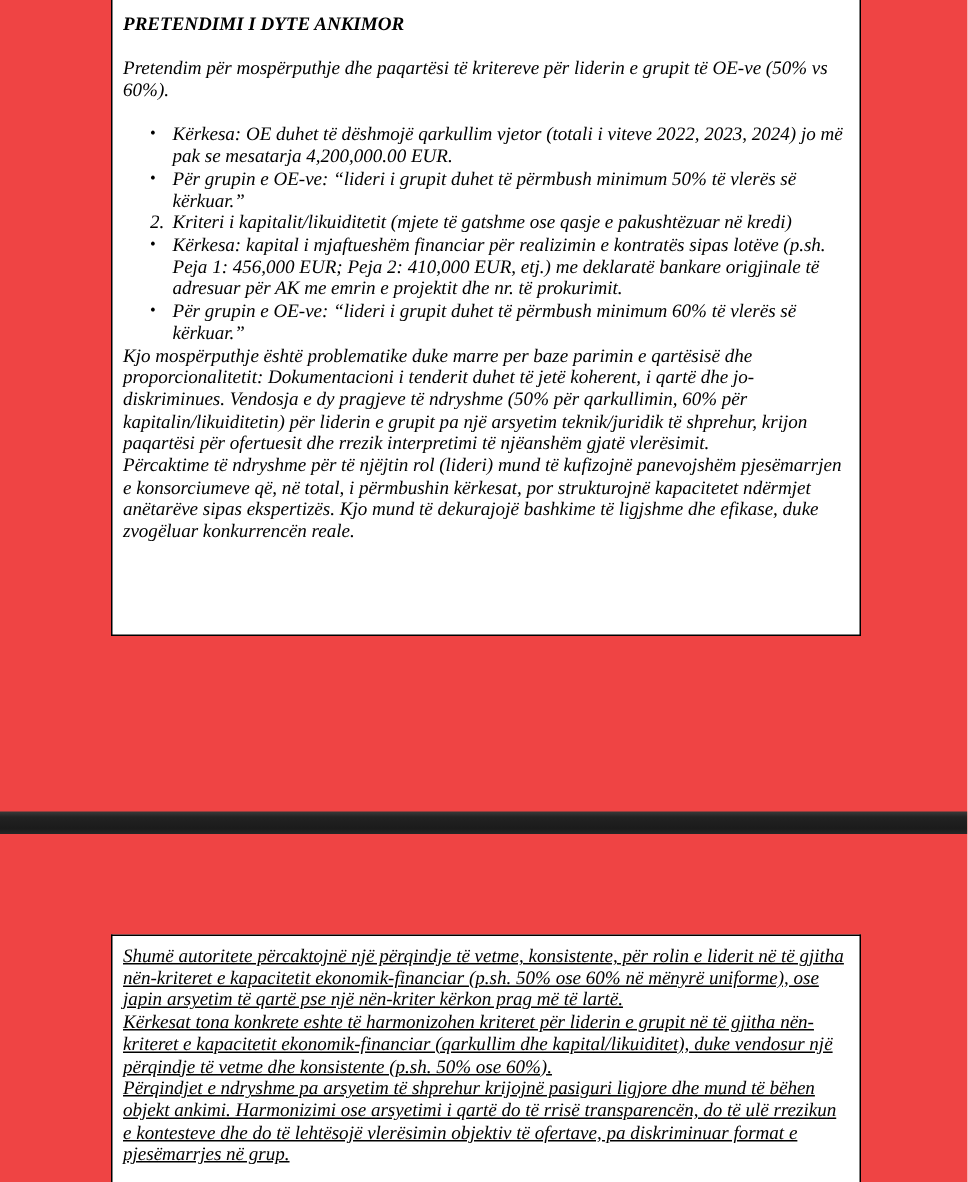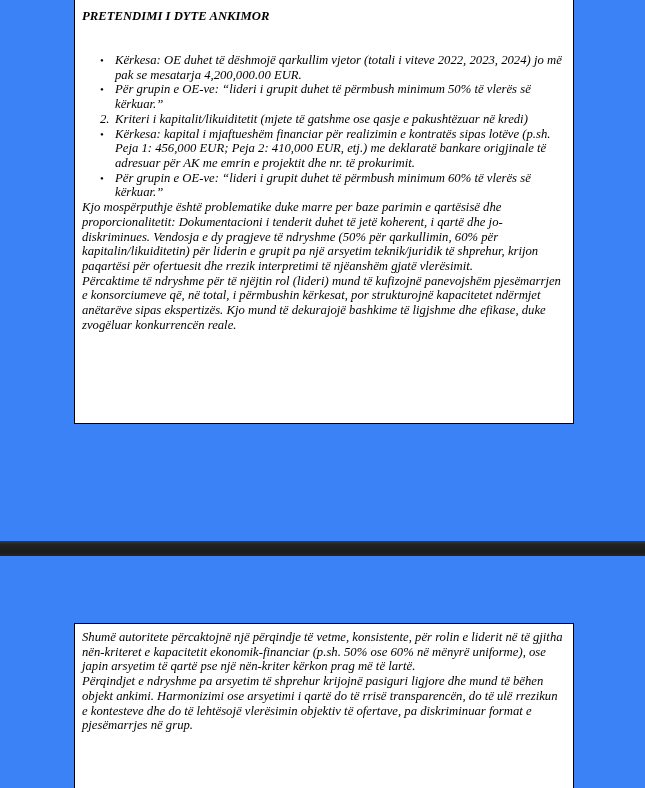--- a/index.html
+++ b/index.html
@@ -4,21 +4,21 @@
 <style>
   html, body {
     margin: 0;
     padding: 0;
     background: #ffffff;
   }
   .page {
     position: relative;
     width: 645px;
     height: 788px;
-    background: #3b82f6;
+    background: #ef4444;
     overflow: hidden;
     font-family: "Liberation Serif", serif;
     font-style: italic;
     color: #000000;
     font-size: 12.7px;
     line-height: 14.7px;
   }
   .doc-box {
     position: absolute;
     left: 74px;
@@ -32,20 +32,21 @@
     top: 0;
     height: 424px;
     border-top: none;
     padding: 9px 8px 0 7px;
   }
   .box-request {
     top: 623px;
     height: 165px;
     border-bottom: none;
     padding: 6px 8px 0 7px;
+    text-decoration: underline;
   }
   .doc-title {
     font-weight: bold;
   }
   .blank-line {
     height: 14.7px;
   }
   p.para {
     margin: 0;
     padding: 0;
@@ -74,20 +75,21 @@
   }
 </style>
 </head>
 <body>
 
 <div class="page">
 
   <div class="doc-box box-claim">
     <p class="para doc-title">PRETENDIMI I DYTE ANKIMOR</p>
     <div class="blank-line"></div>
+    <p class="para">Pretendim për mospërputhje dhe paqartësi të kritereve për liderin e grupit të OE-ve (50% vs 60%).</p>
     <div class="blank-line"></div>
 
 
     <div class="list-item bullet-item">
       <span class="marker">•</span>
       <span>Kërkesa: OE duhet të dëshmojë qarkullim vjetor (totali i viteve 2022, 2023, 2024) jo më pak se mesatarja 4,200,000.00 EUR.</span>
     </div>
     <div class="list-item bullet-item">
       <span class="marker">•</span>
       <span>Për grupin e OE-ve: “lideri i grupit duhet të përmbush minimum 50% të vlerës së kërkuar.”</span>
@@ -108,16 +110,17 @@
     </div>
 
     <p class="para">Kjo mospërputhje është problematike duke marre per baze parimin e qartësisë dhe proporcionalitetit: Dokumentacioni i tenderit duhet të jetë koherent, i qartë dhe jo-diskriminues. Vendosja e dy pragjeve të ndryshme (50% për qarkullimin, 60% për kapitalin/likuiditetin) për liderin e grupit pa një arsyetim teknik/juridik të shprehur, krijon paqartësi për ofertuesit dhe rrezik interpretimi të njëanshëm gjatë vlerësimit.</p>
     <p class="para">Përcaktime të ndryshme për të njëjtin rol (lideri) mund të kufizojnë panevojshëm pjesëmarrjen e konsorciumeve që, në total, i përmbushin kërkesat, por strukturojnë kapacitetet ndërmjet anëtarëve sipas ekspertizës. Kjo mund të dekurajojë bashkime të ligjshme dhe efikase, duke zvogëluar konkurrencën reale.</p>
   </div>
 
   <div class="divider-bar"></div>
 
   <div class="doc-box box-request">
     <p class="para">Shumë autoritete përcaktojnë një përqindje të vetme, konsistente, për rolin e liderit në të gjitha nën-kriteret e kapacitetit ekonomik-financiar (p.sh. 50% ose 60% në mënyrë uniforme), ose japin arsyetim të qartë pse një nën-kriter kërkon prag më të lartë.</p>
+    <p class="para">Kërkesat tona konkrete eshte të harmonizohen kriteret për liderin e grupit në të gjitha nën-kriteret e kapacitetit ekonomik-financiar (qarkullim dhe kapital/likuiditet), duke vendosur një përqindje të vetme dhe konsistente (p.sh. 50% ose 60%).</p>
     <p class="para">Përqindjet e ndryshme pa arsyetim të shprehur krijojnë pasiguri ligjore dhe mund të bëhen objekt ankimi. Harmonizimi ose arsyetimi i qartë do të rrisë transparencën, do të ulë rrezikun e kontesteve dhe do të lehtësojë vlerësimin objektiv të ofertave, pa diskriminuar format e pjesëmarrjes në grup.</p>
   </div>
 
 </div>
 
 </body></html>

